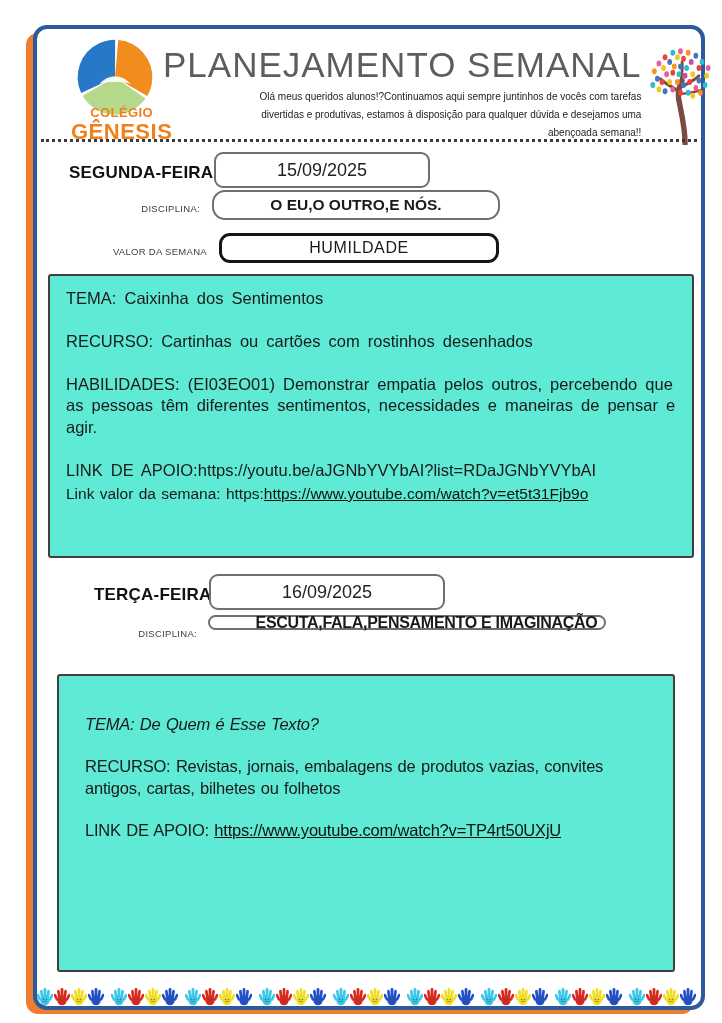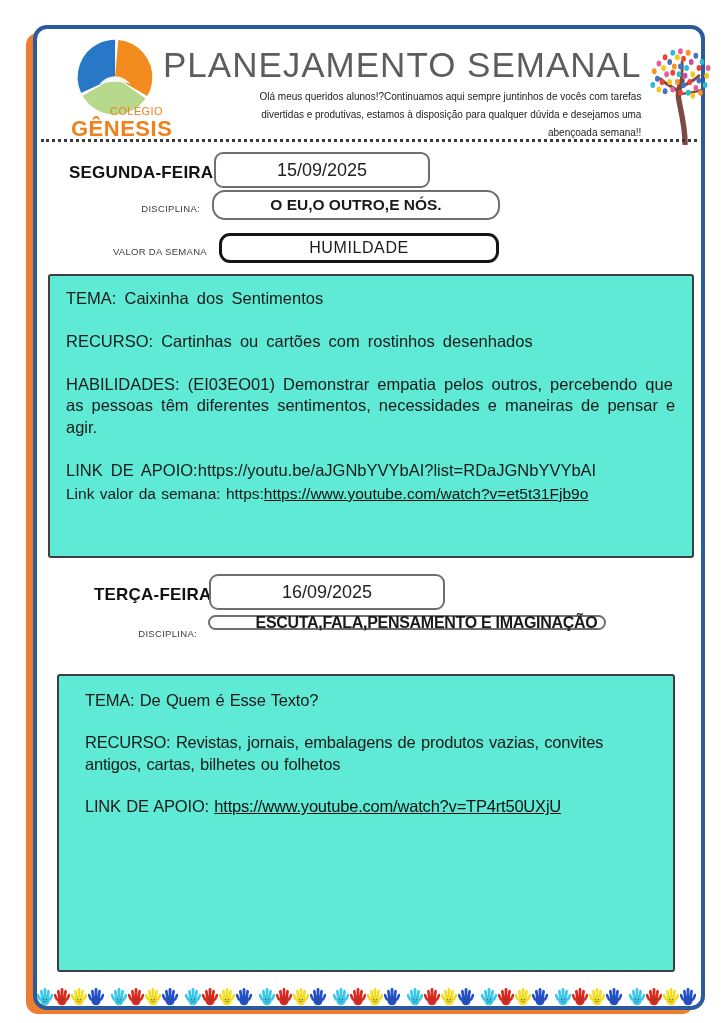--- a/index.html
+++ b/index.html
@@ -8,21 +8,21 @@
     font-family:"Liberation Sans", sans-serif;color:#1a1a1a;
   }
   .page{
     position:absolute;left:33px;top:25px;width:672px;height:985px;
     background:#fff;border:4px solid #2d5a9b;border-radius:14px;
     box-shadow:-9px 6px 0 -2px #ed7d31;box-sizing:border-box;
   }
   
   .header{position:absolute;left:8px;top:8px;right:4px;height:104px;display:flex;align-items:flex-start;}
   .logo-wrap{width:118px;padding-left:26px;box-sizing:border-box;text-align:center;flex:none;}
-  .logo-colegio{font-size:11px;font-weight:400;color:#f08019;text-align:right;letter-spacing:.4px;margin:-16px 0 0 0;}
+  .logo-colegio{font-size:13px;font-weight:700;color:#f08019;text-align:right;letter-spacing:.4px;margin:-16px 10px 0 0;}
   .logo-genesis{font-size:22px;font-weight:700;color:#f08019;letter-spacing:.5px;margin-top:-1px;}
   .head-text{flex:1;padding-top:8px;}
   .doc-title{font-size:35px;color:#5d5d5d;letter-spacing:1px;text-align:center;white-space:nowrap;font-weight:400;}
   .doc-sub{font-size:10px;font-weight:400;color:#222;line-height:1.8;text-align:right;margin-top:3px;}
   .tree-wrap{width:96px;flex:none;padding-top:8px;}
   .dotline{position:absolute;left:4px;right:4px;top:110px;border-top:3px dotted #3a3a3a;}
   
   .day-label{position:absolute;font-weight:700;font-size:17px;letter-spacing:.2px;color:#111;}
   .small-label{position:absolute;font-size:9.5px;color:#3d3d3d;letter-spacing:.3px;text-align:right;}
   .field{position:absolute;background:#fff;display:flex;align-items:center;justify-content:center;box-sizing:border-box;text-align:center;}
@@ -150,21 +150,21 @@
   <div class="field date-box" style="left:172px;top:545px;width:236px;height:36px;">
     <span>16/09/2025</span>
   </div>
 
   <div class="small-label" style="left:0;top:599px;width:160px;">DISCIPLINA:</div>
   <div class="field disc-box" style="left:171px;top:586px;width:398px;height:15px;font-size:16px;letter-spacing:-.3px;padding-left:39px;">
     <span>ESCUTA,FALA,PENSAMENTO E IMAGINAÇÃO</span>
   </div>
 
   <div class="content-box box2">
-    <p style="margin-top:0;">TEMA: De Quem é Esse Texto?</p>
+    <p style="margin-top:24px;font-style:italic;">TEMA: De Quem é Esse Texto?</p>
     <p>RECURSO: Revistas, jornais, embalagens de produtos vazias, convites antigos, cartas, bilhetes ou folhetos</p>
     <p><span>LINK DE APOIO: </span><span class="ul">https://www.youtube.com/watch?v=TP4rt50UXjU</span></p>
   </div>
 
   <div class="hands">
       <svg class="hand" viewBox="0 0 26 32">
         <g fill="#3bc7e8">
           <ellipse cx="13" cy="23" rx="7.6" ry="8.2"></ellipse>
           <rect x="10.7" y="3" width="4.6" height="16" rx="2.3"></rect>
           <rect x="5.6" y="6" width="4.4" height="15" rx="2.2" transform="rotate(-9 7.8 13)"></rect>

